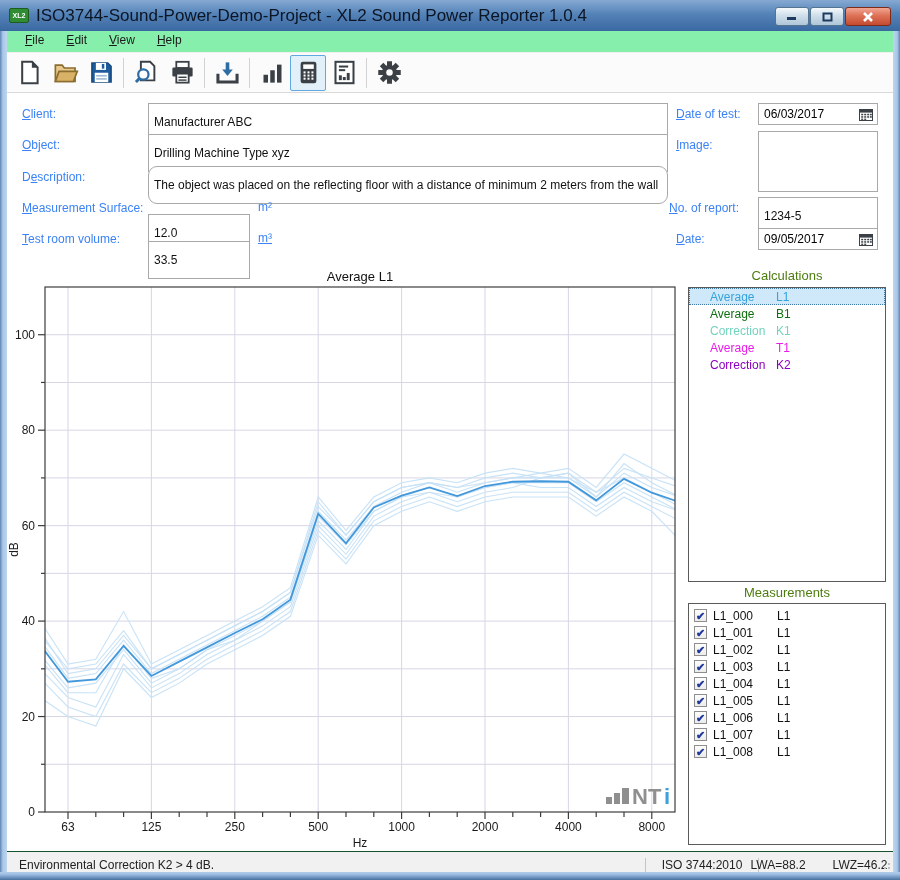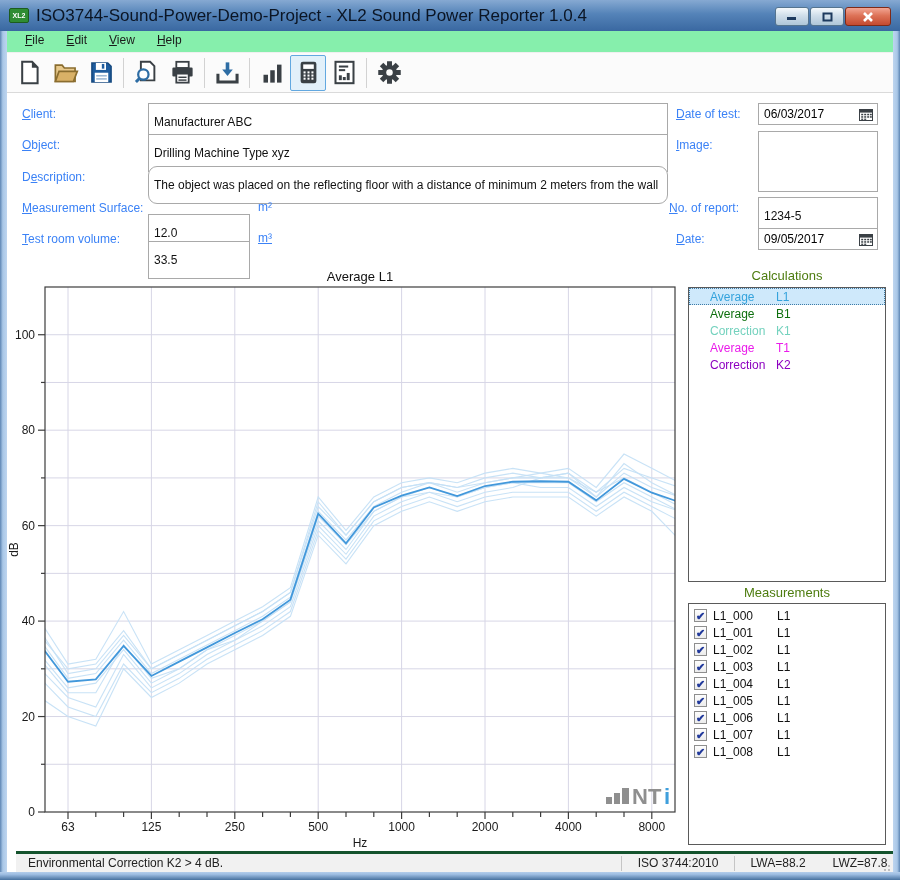--- a/index.html
+++ b/index.html
@@ -49,26 +49,26 @@
   .panel-box{position:absolute;width:198px;border:1px solid #5a5a5a;background:#fff;overflow:hidden;}
   .calc-row{height:17px;display:flex;align-items:center;padding-left:21px;font-size:12px;}
   .calc-row .ctype{width:66px;}
   .calc-row.selected{background:#cfe9fb;outline:1px dotted #3d7ba6;outline-offset:-1px;}
   .meas-row{height:17px;display:flex;align-items:center;padding-left:5px;font-size:12px;color:#111;}
   .cb{width:13px;height:13px;border:1px solid #8e8e8e;background:linear-gradient(180deg,#fdfdfd,#ececec);
     display:flex;align-items:center;justify-content:center;font-size:11px;font-weight:bold;color:#21399b;line-height:10px;}
   .meas-row .mname{margin-left:6px;width:46px;}
   .meas-row .mtype{margin-left:18px;}
   
-  .statusbar{position:absolute;left:9px;right:0;top:820px;height:21px;background:#f1f1f1;border-top:3px solid #14532d;
+  .statusbar{position:absolute;left:0;right:0;top:820px;height:27px;background:#f1f1f1;border-top:1px solid #14532d;
     display:flex;align-items:center;font-size:12px;color:#222;}
   .sb-left{flex:1;padding-left:12px;}
   .sb-sep{width:1px;height:15px;background:#c5c5c5;}
   .sb-iso{width:112px;text-align:center;}
-  .sb-lw{width:120px;display:flex;justify-content:center;gap:27px;margin-left:24px;}
+  .sb-lw{width:120px;display:flex;justify-content:center;gap:27px;}
   .sb-grip{width:14px;height:100%;position:relative;}
 </style>
 </head>
 <body>
 
 <div class="window">
 
   <div class="titlebar">
     <div class="app-icon">XL2</div>
     <div class="title-text">ISO3744-Sound-Power-Demo-Project - XL2 Sound Power Reporter 1.0.4</div>
@@ -433,21 +433,21 @@
         </div>
       </div>
 
     <div class="statusbar">
       <div class="sb-left">Environmental Correction K2 &gt; 4 dB.</div>
       <div class="sb-sep"></div>
       <div class="sb-iso">ISO 3744:2010</div>
       <div class="sb-sep"></div>
       <div class="sb-lw">
         <span>LWA=88.2</span>
-        <span>LWZ=87.8</span>
+        <span>LWZ=46.2</span>
       </div>
       <div class="sb-grip">
         <svg width="14" height="21">
             <g fill="#c0c0c0">
               <rect x="9" y="15" width="2" height="2"></rect>
               <rect x="5" y="15" width="2" height="2"></rect>
               <rect x="9" y="11" width="2" height="2"></rect>
             </g>
           </svg>
       </div>

